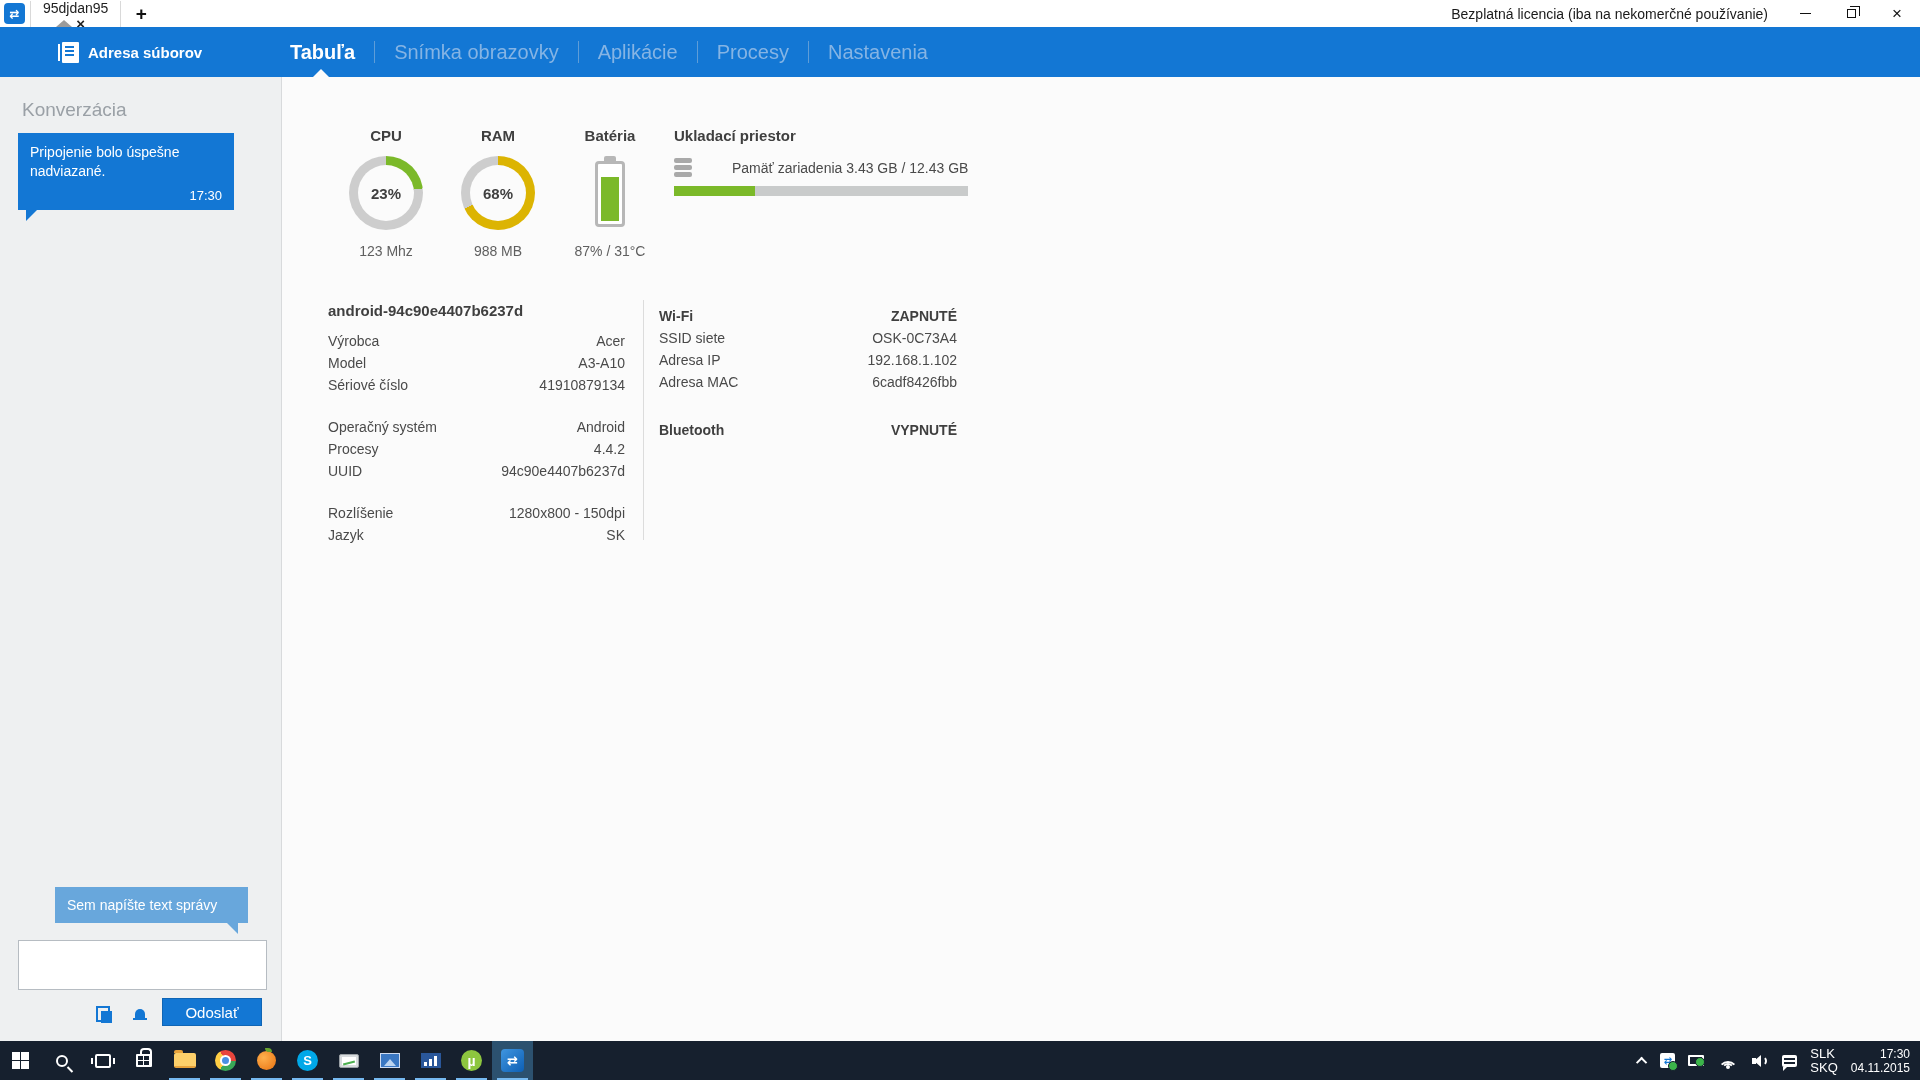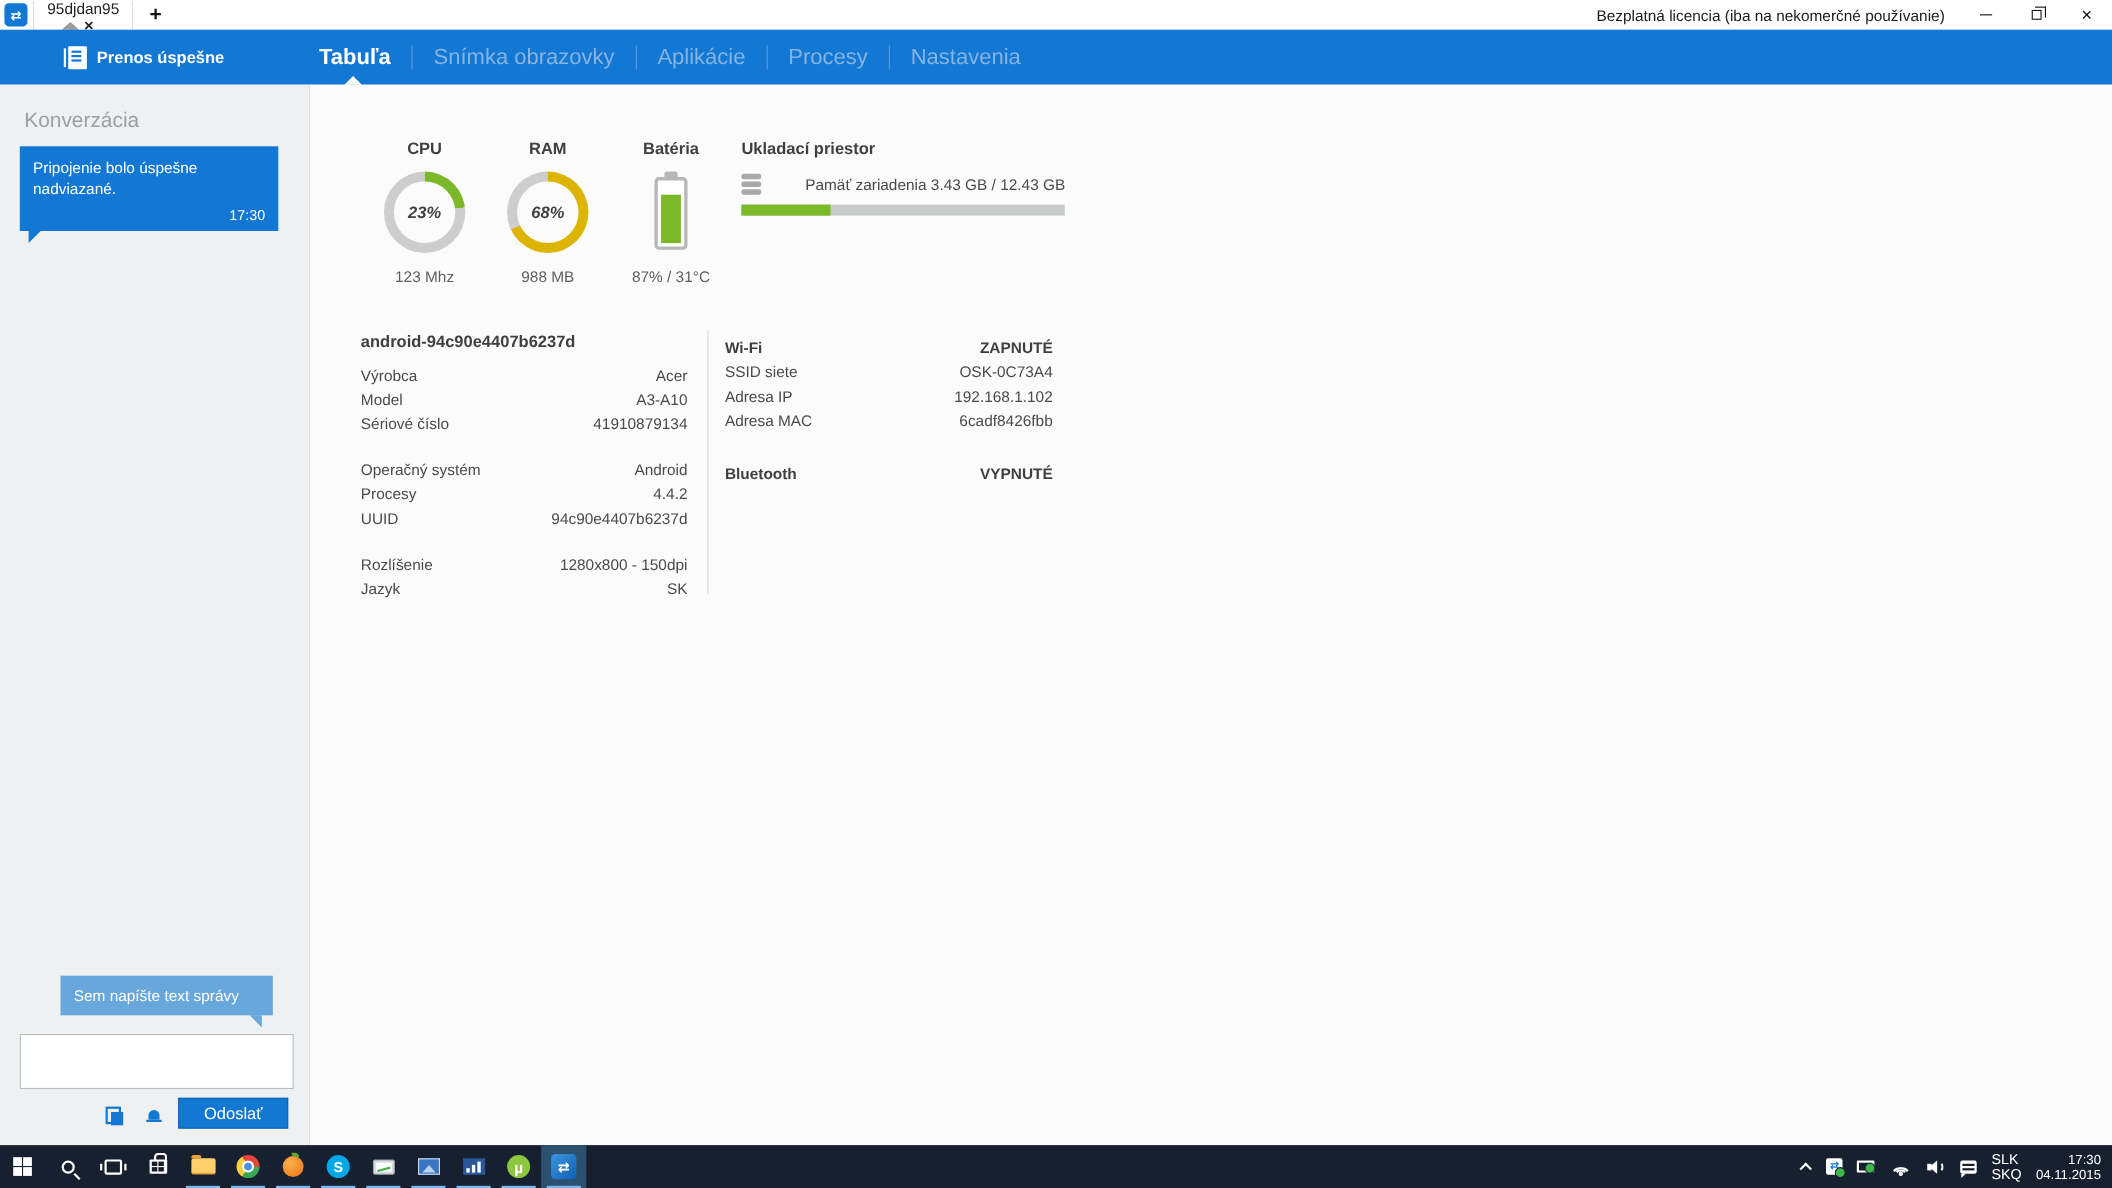--- a/index.html
+++ b/index.html
@@ -38,21 +38,21 @@
   .ttab { font-size:20px; color:#85b4e4; background:none; border:none; cursor:pointer; }
   .ttab.active { color:#fff; font-weight:bold; }
   .tsep { width:1px; height:22px; background:#5e9dd8; margin:0 19px; }
   .tool-caret { position:absolute; bottom:0; left:313px; width:0; height:0;
     border-left:8px solid transparent; border-right:8px solid transparent; border-bottom:8px solid #fbfbfb; }
 
   
   .sidebar { position:absolute; top:77px; left:0; width:282px; height:964px; background:#eef0f1;
     border-right:1px solid #d8dadc; }
   .conv-h { position:absolute; top:22px; left:22px; font-size:19px; color:#9aa0a6; }
-  .msg { position:absolute; top:56px; left:18px; width:235px; background:#1377d4; color:#fff;
+  .msg { position:absolute; top:56px; left:18px; width:216px; background:#1377d4; color:#fff;
     padding:10px 12px 6px 12px; font-size:14px; line-height:1.35; }
   .msg .time { display:block; text-align:right; font-size:13px; margin-top:6px; }
   .msg .tail { position:absolute; left:8px; bottom:-11px; width:0; height:0;
     border-top:11px solid #1377d4; border-right:11px solid transparent; }
   .tooltip { position:absolute; bottom:118px; left:55px; width:193px; background:#68a7dc; color:#fff;
     font-size:14px; padding:10px 12px; }
   .tooltip .tail { position:absolute; right:10px; bottom:-11px; width:0; height:0;
     border-top:11px solid #68a7dc; border-left:11px solid transparent; }
   .chat-input { position:absolute; bottom:51px; left:18px; width:249px; height:50px; background:#fff;
     border:1px solid #b6bcc2; resize:none; font-family:inherit; font-size:14px; padding:6px; }
@@ -67,21 +67,21 @@
   .bell-ico::after { content:''; position:absolute; left:1px; top:12px; width:14px; height:2px; background:#1377d4;
     box-shadow:5px 2px 0 -1px #1377d4; }
   .send-btn { position:absolute; right:19px; bottom:15px; width:100px; height:28px; background:#1377d4;
     color:#fff; border:1px solid #0f65b5; font-size:15px; }
 
   
   .main { position:absolute; top:77px; left:282px; right:0; height:964px; background:#fbfbfb; }
   .gauge { position:absolute; top:50px; width:96px; text-align:center; }
   .g-title { font-size:15px; font-weight:bold; color:#3f3f3f; margin-bottom:12px; }
   .donut { --p:0; --c:#7bb929; width:74px; height:74px; border-radius:50%; margin:0 auto;
-    background:conic-gradient(var(--c) calc(var(--p)*1%), #cdcdcd 0); display:flex; align-items:center; justify-content:center;font-style:italic; }
+    background:conic-gradient(var(--c) calc(var(--p)*1%), #cdcdcd 0); display:flex; align-items:center; justify-content:center; }
   .hole { width:56px; height:56px; border-radius:50%; background:#fbfbfb; display:flex; align-items:center; justify-content:center;
     font-size:15px; font-weight:bold; color:#3f3f3f; }
   .g-sub { font-size:14px; color:#5f5f5f; margin-top:13px; }
   .batt-wrap { width:36px; height:74px; margin:0 auto; position:relative; }
   .batt-cap { position:absolute; top:0; left:12px; width:12px; height:6px; background:#b7b7b7; border-radius:2px 2px 0 0; }
   .batt-body { position:absolute; top:5px; left:3px; width:30px; height:66px; border:3px solid #b7b7b7; border-radius:4px;
     background:#fff; padding:3px; display:flex; flex-direction:column; justify-content:flex-end; }
   .batt-fill { width:100%; background:#7bb929; }
   .storage { position:absolute; left:392px; top:50px; width:300px; }
   .s-title { font-size:15px; font-weight:bold; color:#3f3f3f; }
@@ -194,21 +194,21 @@
       </button>
     <button class="wc wc-rest">
         <i></i>
       </button>
     <button class="wc wc-close">×</button>
   </div>
 
   <div class="toolbar">
     <button class="ft-btn">
       <span class="ft-ico"></span>
-      <span>Prenos úspešne</span>
+      <span>Adresa súborov</span>
     </button>
     <nav class="tabs">
       <button class="ttab active">Tabuľa</button>
       <span class="tsep"></span>
       <button class="ttab">Snímka obrazovky</button>
       <span class="tsep"></span>
       <button class="ttab">Aplikácie</button>
       <span class="tsep"></span>
       <button class="ttab">Procesy</button>
       <span class="tsep"></span>

